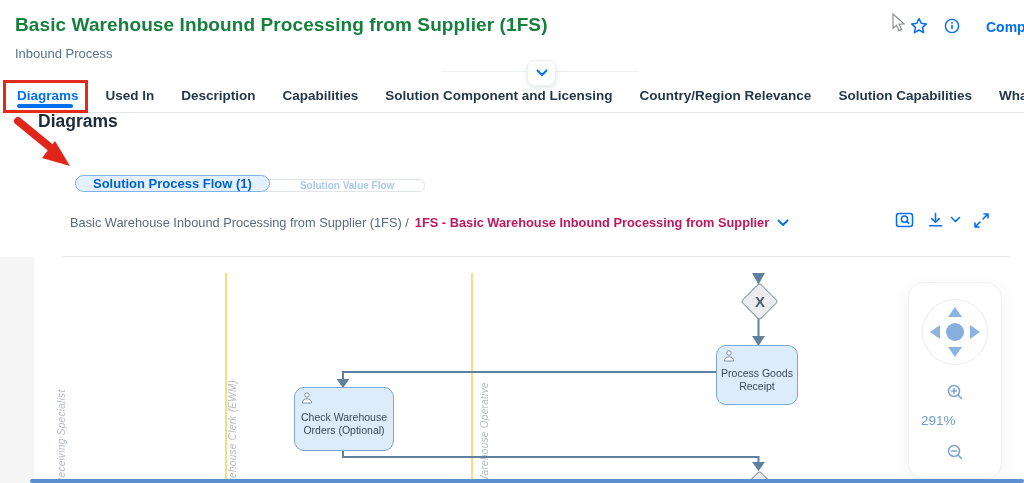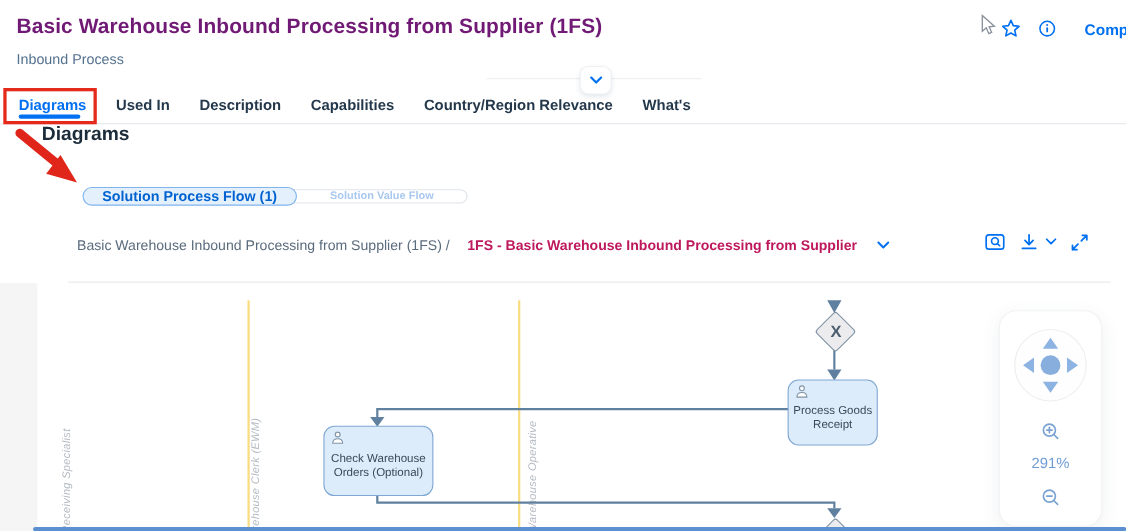--- a/index.html
+++ b/index.html
@@ -4,21 +4,21 @@
 <style>
   html,body{margin:0;padding:0;}
   body{
     width:1024px;height:483px;position:relative;overflow:hidden;
     background:#ffffff;font-family:"Liberation Sans",sans-serif;
     -webkit-font-smoothing:antialiased;
   }
   .abs{position:absolute;}
 
   
-  .page-title{left:15px;top:14px;font-size:19px;font-weight:700;color:#701a75;letter-spacing:.1px;white-space:nowrap;}
+  .page-title{left:15px;top:14px;font-size:19px;font-weight:700;color:#15803d;letter-spacing:.1px;white-space:nowrap;}
   .page-subtitle{left:15px;top:46px;font-size:13px;color:#54718e;}
   .cursor-wrap{left:891px;top:13px;}
   .star-wrap{left:910px;top:17px;}
   .info-wrap{left:944px;top:18px;}
   .compare-link{left:986px;top:19px;font-size:14px;font-weight:700;color:#0070f2;white-space:nowrap;}
 
   
   .collapse-line{left:442px;top:71px;width:196px;height:1px;background:#edf0f3;}
   .collapse-btn{
     left:527px;top:60px;width:27px;height:24px;background:#fff;border:1px solid #eef1f4;
@@ -30,33 +30,33 @@
   .tabbar{left:17px;top:88px;display:flex;gap:27px;font-size:13.5px;font-weight:700;color:#24384b;white-space:nowrap;}
   .tab{cursor:pointer;}
   .tab.active{color:#0070f2;}
   .tab-underline{left:17px;top:104px;width:56px;height:3.5px;background:#0070f2;border-radius:2px;}
   .tabbar-border{left:0;top:112px;width:1024px;height:1px;background:#e4e7ea;}
   .red-box{left:3px;top:80px;width:79px;height:27px;border:3px solid #e32a1b;}
 
   .section-heading{left:38px;top:111px;font-size:17.5px;font-weight:700;color:#1c2b3a;}
 
   
-  .seg-control{left:75px;top:165px;display:flex;align-items:center;height:27px;}
+  .seg-control{left:75px;top:165px;display:flex;align-items:flex-end;height:27px;}
   .seg-selected{
     background:#e4f1fd;border:1px solid #7eb3ee;border-radius:15px;color:#0062d1;
     font-size:13px;font-weight:700;padding:0 17px;display:flex;align-items:center;z-index:2;cursor:pointer;
   }
   .seg-unselected{
     background:#fff;border:1px solid #dfe4e9;border-radius:15px;color:#a9c8ef;
     font-size:10px;font-weight:700;padding:0 30px 0 44px;display:flex;align-items:center;
     margin-left:-15px;z-index:1;cursor:pointer;
   }
 
   
-  .breadcrumb{left:70px;top:215px;display:flex;align-items:center;gap:16px;font-size:12.8px;white-space:nowrap;}
+  .breadcrumb{left:70px;top:215px;display:flex;align-items:center;gap:6px;font-size:12.8px;white-space:nowrap;}
   .crumb-parent{color:#5a6b7d;}
   .crumb-current{color:#be185d;font-weight:700;}
   .crumb-chevron{margin-left:2px;display:flex;align-items:center;}
   .doc-actions{left:895px;top:211px;display:flex;align-items:center;gap:12px;}
   .doc-actions .icon-btn{cursor:pointer;display:flex;align-items:center;}
   .content-divider{left:62px;top:256px;width:948px;height:1px;background:#e7e9eb;}
 
   
   .diagram{left:0;top:257px;width:1024px;height:226px;overflow:hidden;}
   .left-strip{left:0;top:0;width:34px;height:226px;background:#f5f5f6;}
@@ -96,21 +96,21 @@
   }
   .pan-circle{position:absolute;left:13px;top:16px;width:64px;height:64px;border-radius:50%;
     border:1px solid #eceef1;background:#fefefe;}
   .tri{position:absolute;width:0;height:0;cursor:pointer;}
   .tri.up{left:25px;top:7px;border-left:7px solid transparent;border-right:7px solid transparent;border-bottom:10px solid #8cb3e2;}
   .tri.down{left:25px;bottom:7px;border-left:7px solid transparent;border-right:7px solid transparent;border-top:10px solid #8cb3e2;}
   .tri.left{left:7px;top:25px;border-top:7px solid transparent;border-bottom:7px solid transparent;border-right:10px solid #8cb3e2;}
   .tri.right{right:7px;top:25px;border-top:7px solid transparent;border-bottom:7px solid transparent;border-left:10px solid #8cb3e2;}
   .pan-dot{position:absolute;left:23px;top:23px;width:18px;height:18px;border-radius:50%;background:#87aedd;cursor:grab;}
   .zoom-in-btn{position:absolute;left:37px;top:100px;cursor:pointer;}
-  .zoom-level{position:absolute;left:0;top:130px;width:92px;text-align:center;font-size:13.5px;color:#6f9cd4;}
+  .zoom-level{position:absolute;left:12px;top:130px;width:92px;text-align:left;font-size:13.5px;color:#6f9cd4;}
   .zoom-out-btn{position:absolute;left:37px;top:160px;cursor:pointer;}
 
   .h-scrollbar{left:30px;top:479px;width:994px;height:4px;background:#5b8fd0;border-radius:2px;}
 
   .red-arrow-wrap{left:8px;top:114px;}
 </style>
 </head>
 <body>
 
 <div class="abs page-title">Basic Warehouse Inbound Processing from Supplier (1FS)</div>
@@ -140,21 +140,23 @@
   <svg width="12" height="8" viewBox="0 0 12 8">
     <polyline points="1.5,1.5 6,6 10.5,1.5" fill="none" stroke="#0070f2" stroke-width="2" stroke-linecap="round" stroke-linejoin="round"></polyline>
   </svg>
 </div>
 
 <div class="abs tabbar">
   <div class="tab active">Diagrams</div>
   <div class="tab">Used In</div>
   <div class="tab">Description</div>
   <div class="tab">Capabilities</div>
+  <div class="tab">Solution Component and Licensing</div>
   <div class="tab">Country/Region Relevance</div>
+  <div class="tab">Solution Capabilities</div>
   <div class="tab">What's</div>
 </div>
 <div class="abs tab-underline"></div>
 <div class="abs tabbar-border"></div>
 <div class="abs red-box"></div>
 
 <div class="abs section-heading">Diagrams</div>
 
 <div class="abs red-arrow-wrap">
   <svg width="72" height="62" viewBox="0 0 72 62">

